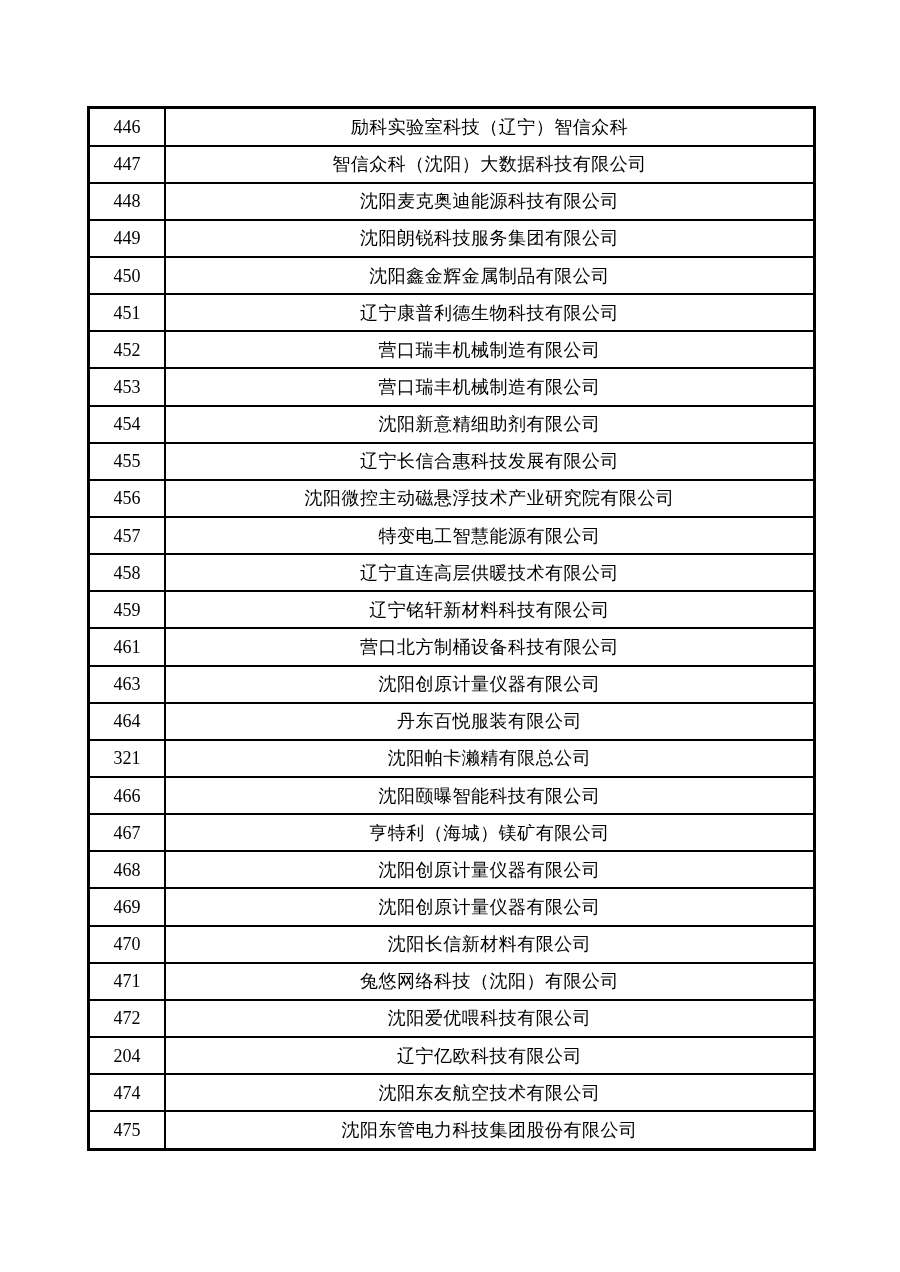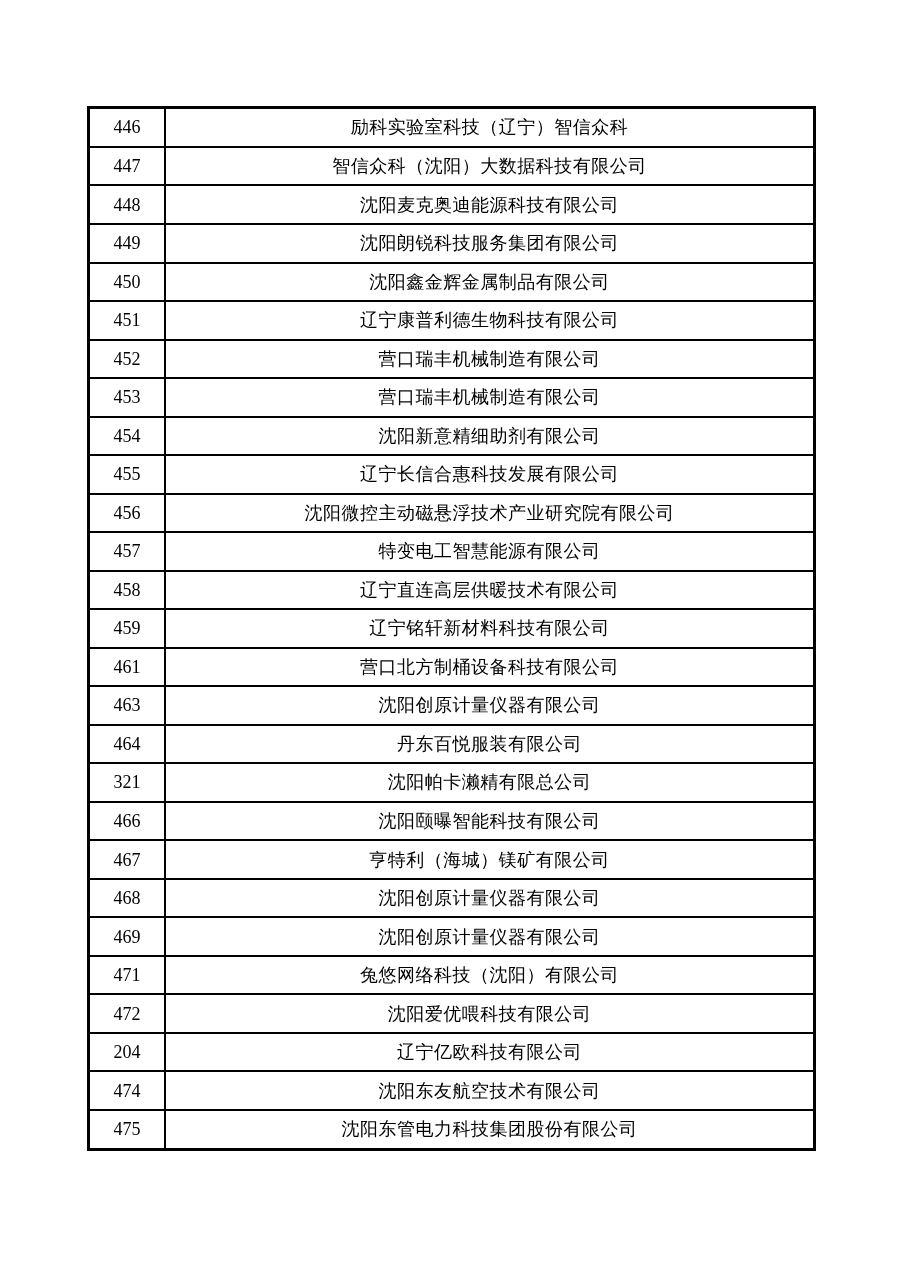--- a/index.html
+++ b/index.html
@@ -132,20 +132,24 @@
         </tr>
         <tr>
           <td class="no-cell">468</td>
           <td class="name-cell">沈阳创原计量仪器有限公司</td>
         </tr>
         <tr>
           <td class="no-cell">469</td>
           <td class="name-cell">沈阳创原计量仪器有限公司</td>
         </tr>
         <tr>
+          <td class="no-cell">470</td>
+          <td class="name-cell">沈阳长信新材料有限公司</td>
+        </tr>
+        <tr>
           <td class="no-cell">471</td>
           <td class="name-cell">兔悠网络科技（沈阳）有限公司</td>
         </tr>
         <tr>
           <td class="no-cell">472</td>
           <td class="name-cell">沈阳爱优喂科技有限公司</td>
         </tr>
         <tr>
           <td class="no-cell">204</td>
           <td class="name-cell">辽宁亿欧科技有限公司</td>

